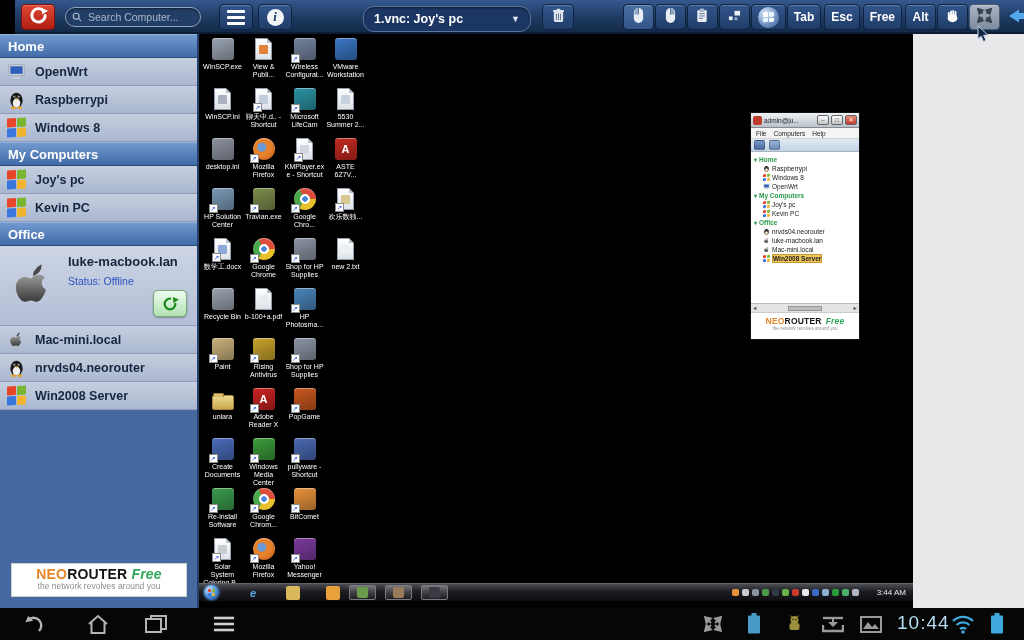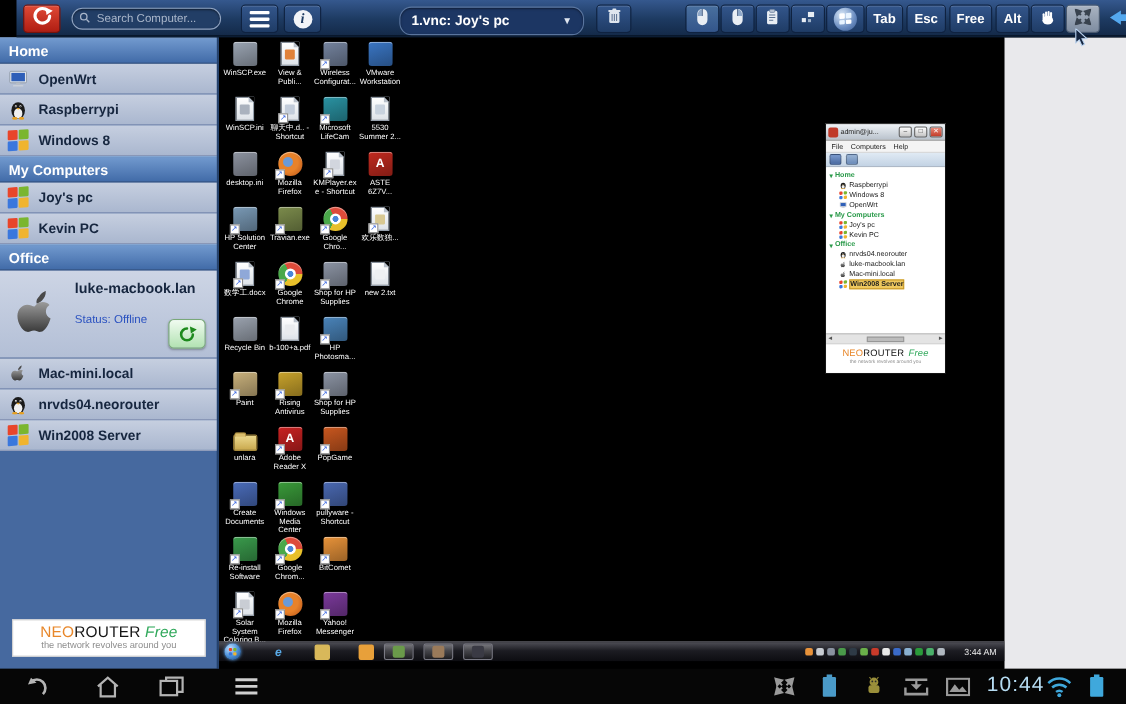--- a/index.html
+++ b/index.html
@@ -42,27 +42,27 @@
   
   .sidebar{position:absolute;left:0;top:34px;width:199px;height:574px;background:#46699f;
     border-right:2px solid #24416b;z-index:20;}
   .sec-hdr{height:24px;background:linear-gradient(#7199ce,#416ba8);border-top:1px solid #8fb2dd;
     border-bottom:1px solid #2c4a78;color:#fff;font-weight:bold;font-size:13px;line-height:23px;padding-left:8px;}
   .side-item{height:28px;background:linear-gradient(#c6cfe0,#aab7cf);border-bottom:1px solid #8f9cba;
     display:flex;align-items:center;padding-left:7px;gap:9px;color:#16263f;font-weight:bold;font-size:12.5px;}
   .side-item.expanded{height:80px;position:relative;background:linear-gradient(#cdd5e5,#b3bfd6);
     align-items:flex-start;padding-top:8px;}
   .exp-name{font-size:13px;}
-  .exp-status{color:#2b52c0;font-size:10.5px;font-weight:normal;margin-top:16px;}
+  .exp-status{color:#2b52c0;font-size:10.5px;font-weight:normal;margin-top:6px;}
   .connect-btn{position:absolute;right:10px;bottom:8px;width:34px;height:27px;border-radius:5px;
     background:linear-gradient(#f0fbf0,#b2e2b2);border:1px solid #79a879;box-shadow:0 1px 2px rgba(0,0,0,.3);
     display:flex;align-items:center;justify-content:center;}
   .side-logo{position:absolute;left:11px;top:529px;width:176px;height:34px;background:#fff;
     border:1px solid #cfcfcf;text-align:center;padding-top:2px;}
-  .logo-l1{font-size:14px;font-weight:normal;letter-spacing:.2px;}
+  .logo-l1{font-size:14px;font-weight:bold;letter-spacing:.2px;}
   .neo{color:#e8872a;}.router{color:#141414;}.free{color:#2fa85a;font-style:italic;margin-left:4px;}
   .tagline{font-size:8.5px;color:#8e8e8e;margin-top:-1px;}
   .os-ic{display:inline-flex;flex:none;}
   .os-ic svg{width:100%;height:100%;}
   .win-flag{display:grid;grid-template-columns:1fr 1fr;grid-template-rows:1fr 1fr;gap:1px;transform:skewY(-4deg);}
   .win-flag i{display:block;border-radius:1px;}
 
   
   .desktop{position:absolute;left:199px;top:34px;width:714px;height:574px;background:#000;z-index:10;}
   .dt-cell{position:absolute;width:41px;text-align:center;}

